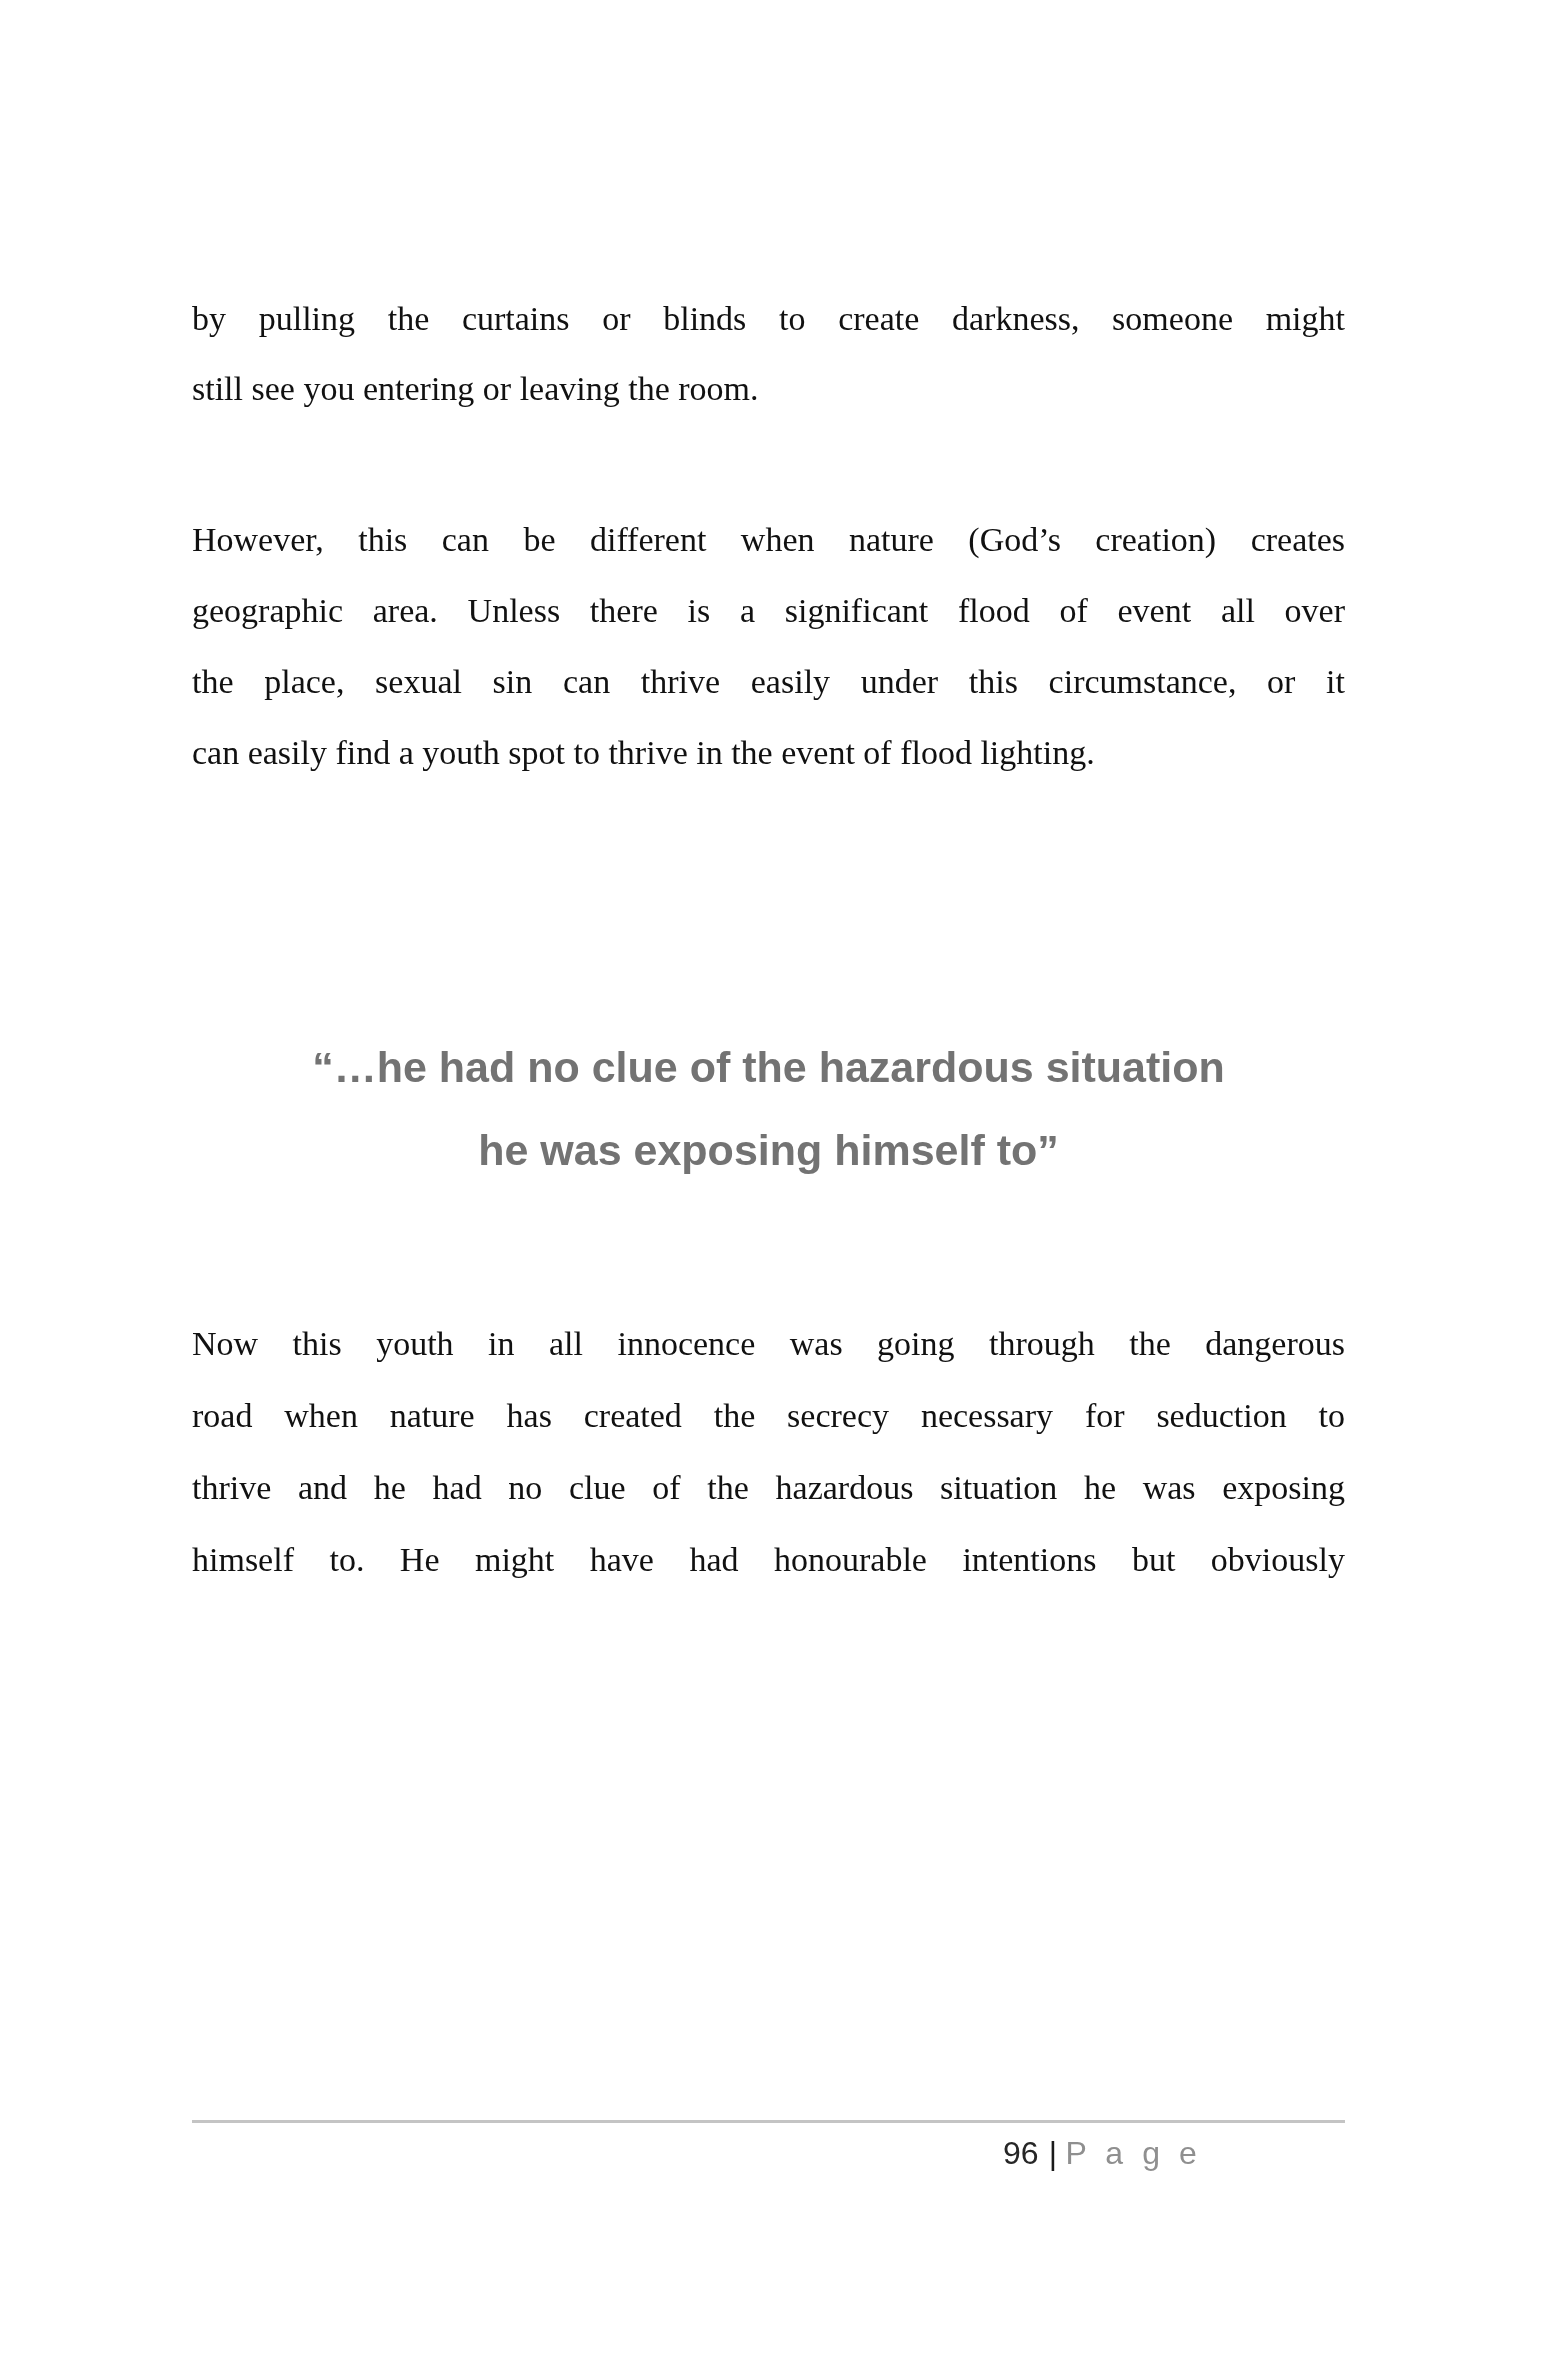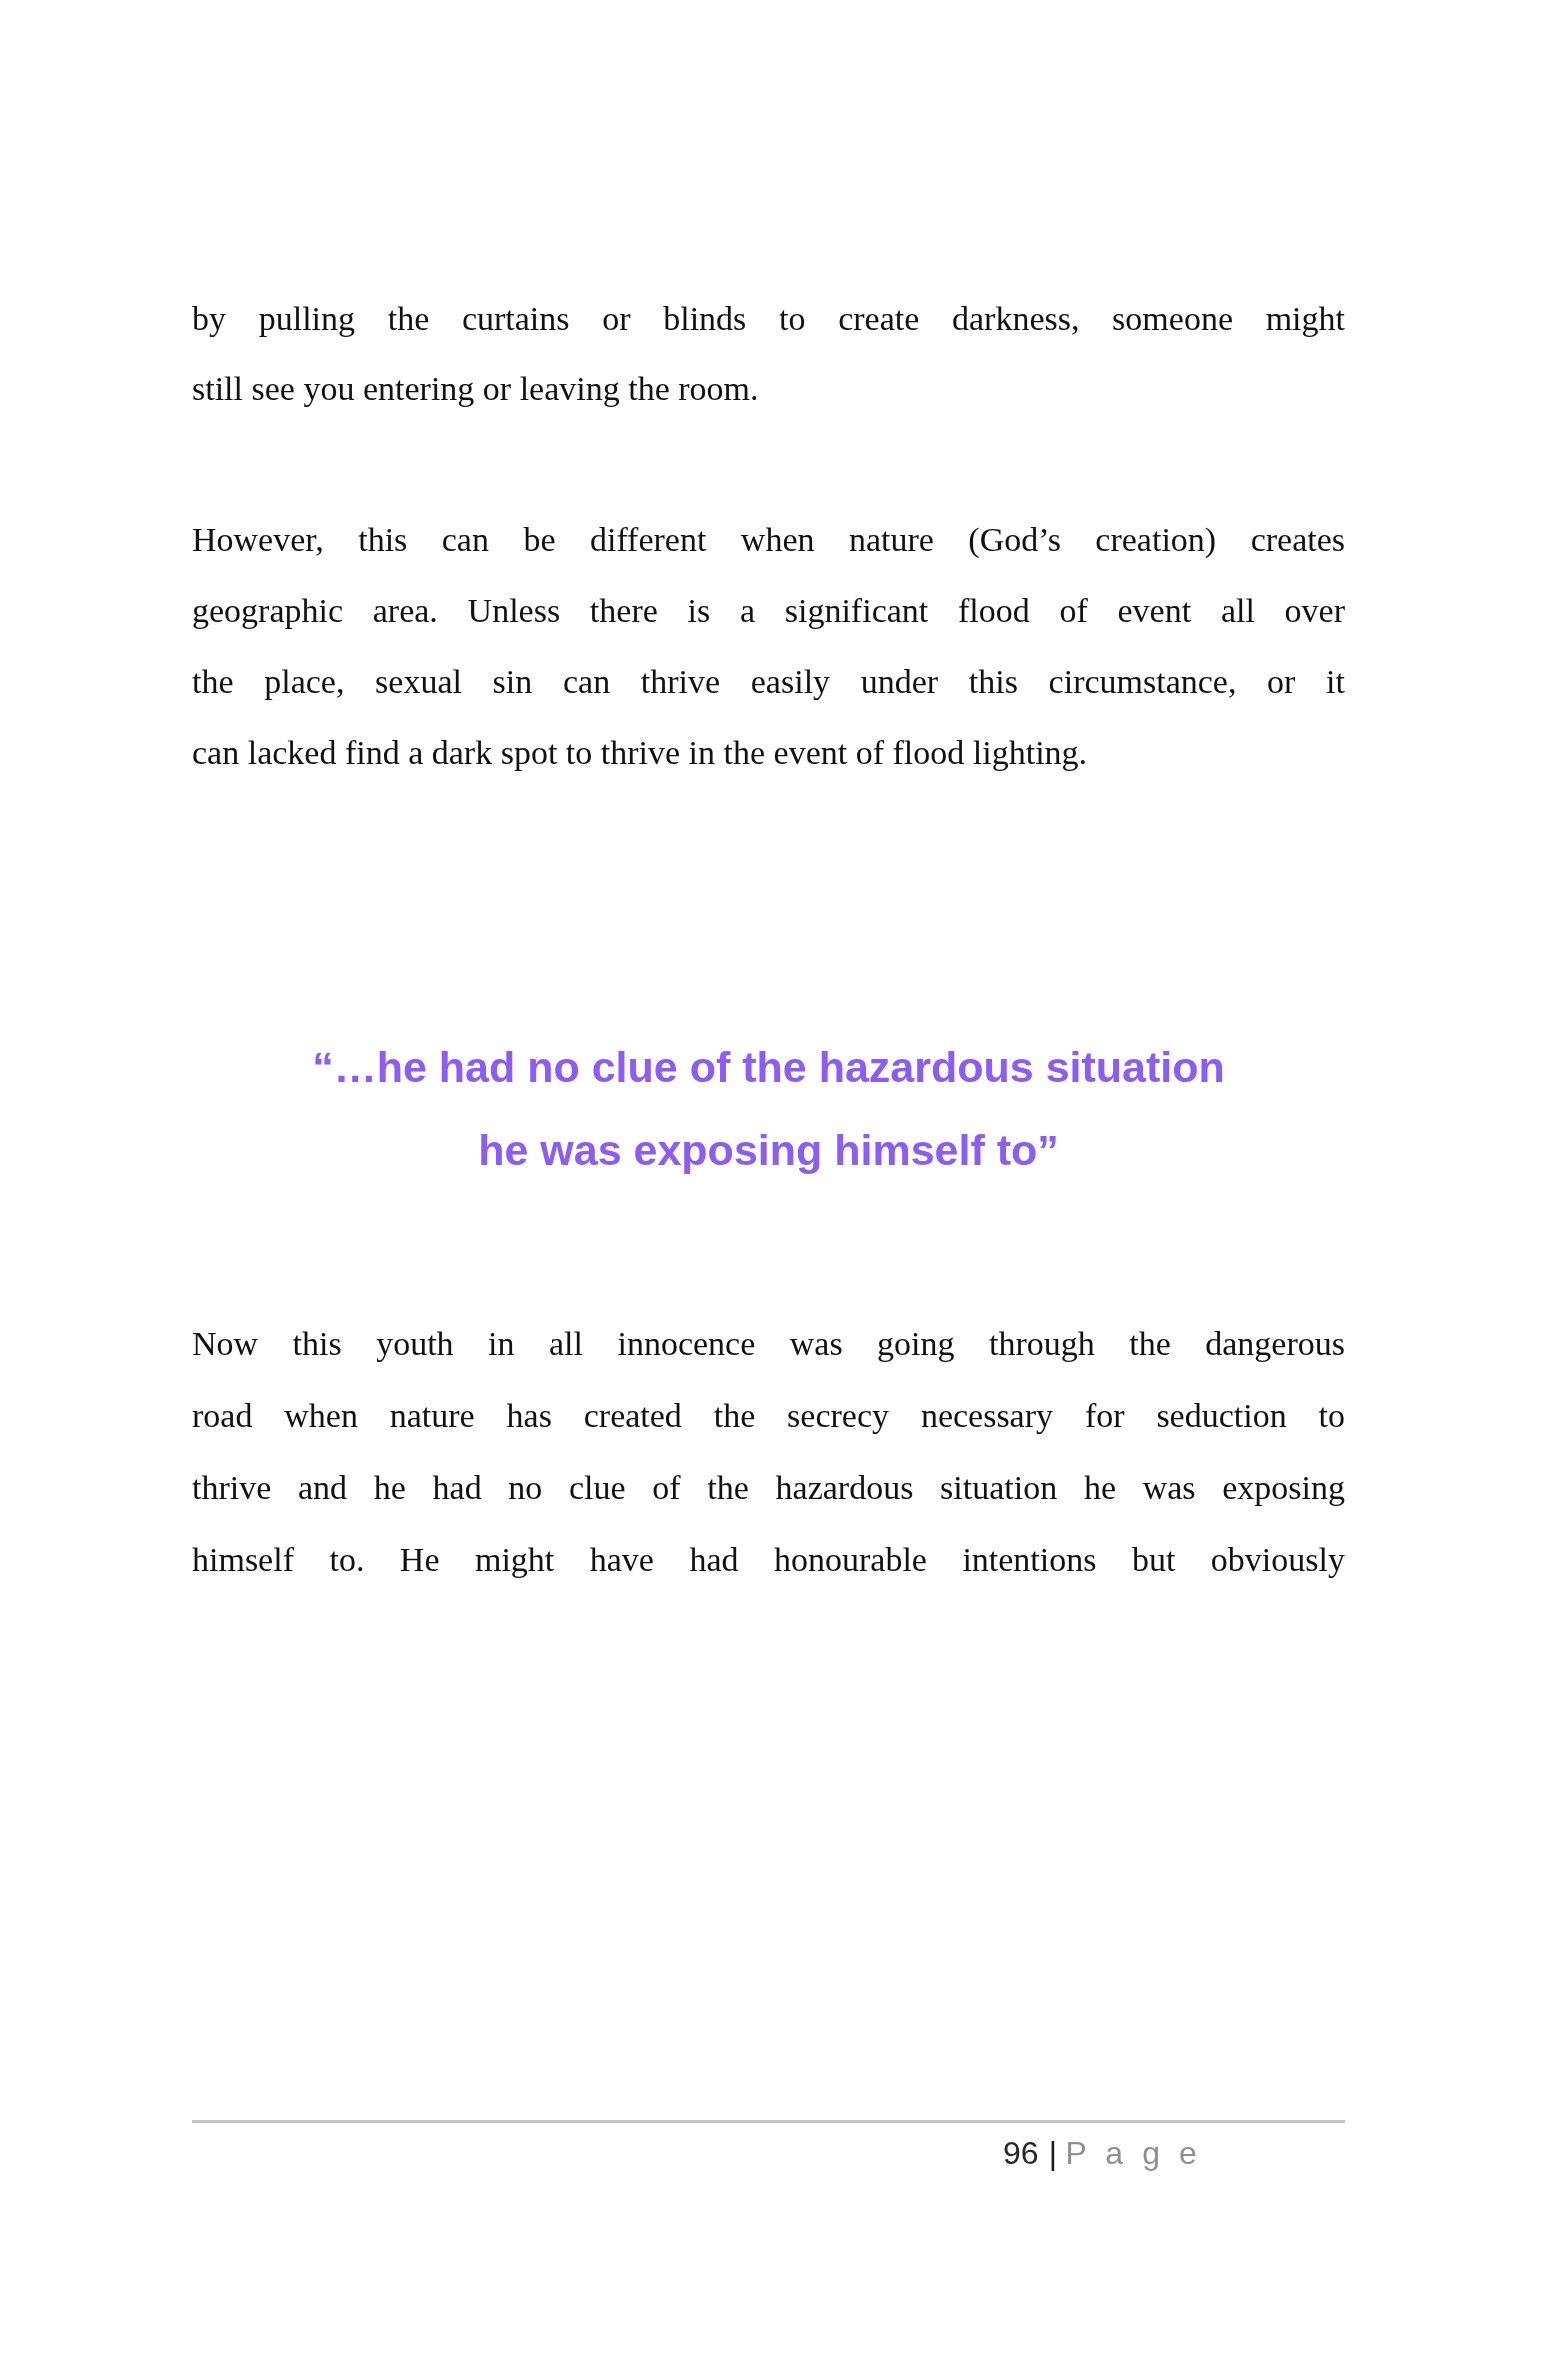--- a/index.html
+++ b/index.html
@@ -22,21 +22,21 @@
   .p1 { top: 284px;  line-height: 70px; }
   .p2 { top: 504px;  line-height: 71px; }
   .p3 { top: 1308px; line-height: 72px; }
   .line { text-align: justify; text-align-last: justify; }
   .line.last { text-align-last: left; }
   .quote {
     position: absolute;
     left: 192px;
     top: 1026px;
     width: 1153px;
-    color: #8b5cf6;
+    color: #737373;
     font-family: "Liberation Sans", "DejaVu Sans", sans-serif;
     font-weight: bold;
     font-size: 43px;
     line-height: 83px;
     text-align: center;
   }
   .footer-rule {
     position: absolute;
     left: 192px;
     top: 2120px;
@@ -64,21 +64,21 @@
 
   <div class="para p1">
     <div class="line">by pulling the curtains or blinds to create darkness, someone might</div>
     <div class="line last">still see you entering or leaving the room.</div>
   </div>
 
   <div class="para p2">
     <div class="line">However, this can be different when nature (God’s creation) creates</div>
     <div class="line">geographic area. Unless there is a significant flood of event all over</div>
     <div class="line">the place, sexual sin can thrive easily under this circumstance, or it</div>
-    <div class="line last">can lacked find a dark spot to thrive in the event of flood lighting.</div>
+    <div class="line last">can easily find a youth spot to thrive in the event of flood lighting.</div>
   </div>
 
   <div class="quote">
     <div>“…he had no clue of the hazardous situation</div>
     <div>he was exposing himself to”</div>
   </div>
 
   <div class="para p3">
     <div class="line">Now this youth in all innocence was going through the dangerous</div>
     <div class="line">road when nature has created the secrecy necessary for seduction to</div>

